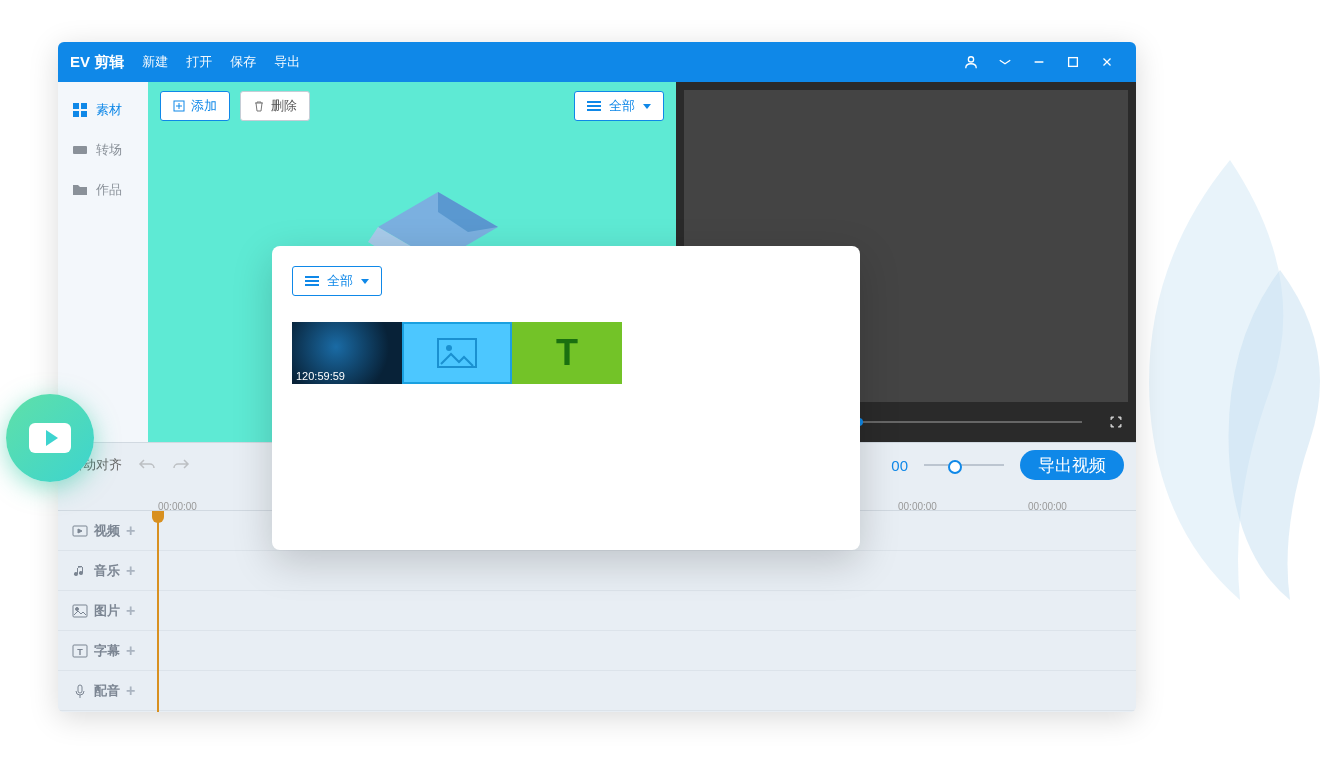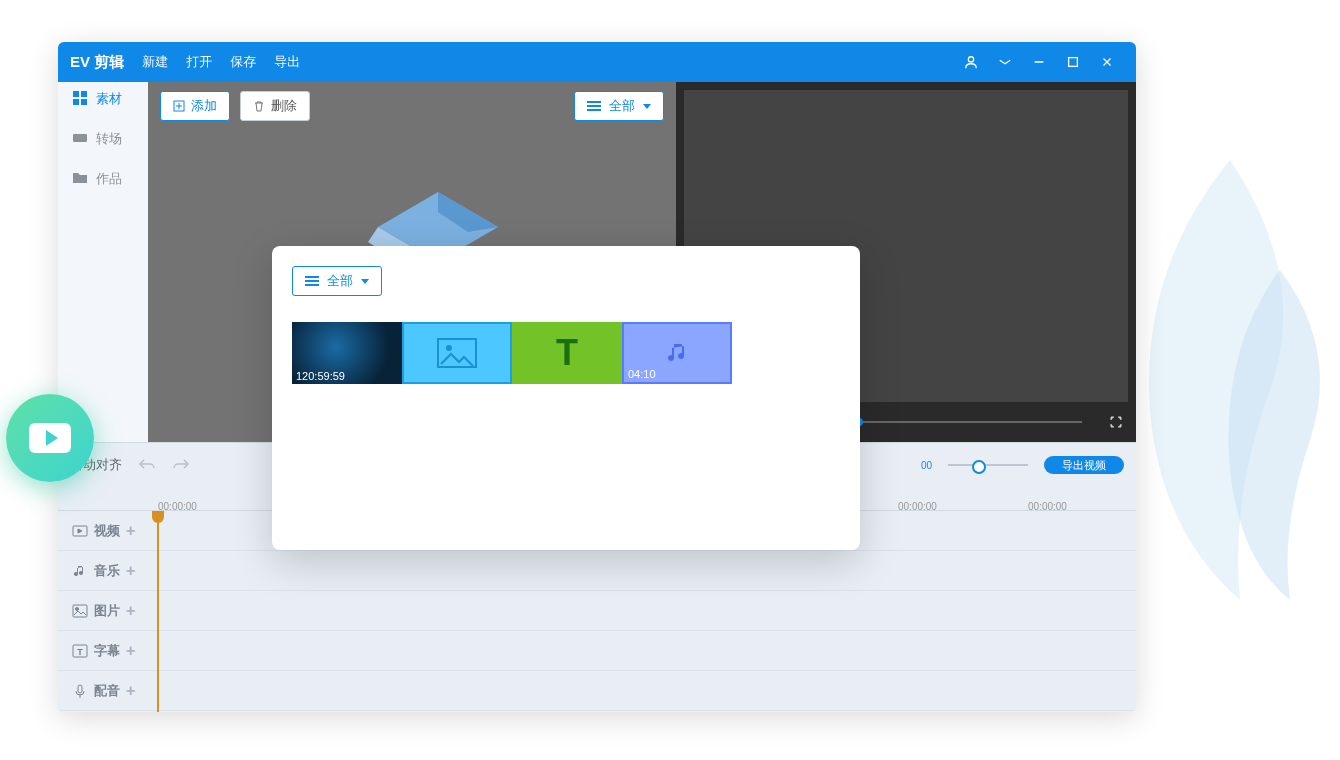--- a/index.html
+++ b/index.html
@@ -12,25 +12,25 @@
 
 .titlebar { height: 40px; background: #0f88e8; display: flex; align-items: center; padding: 0 12px; color: #fff; }
 .titlebar .app-title { font-size: 15px; font-weight: 600; margin-right: 18px; }
 .titlebar .menu-item { font-size: 13px; margin-right: 18px; cursor: pointer; opacity: 0.95; }
 .titlebar .spacer { flex: 1; }
 .titlebar .win-ctrl { width: 34px; height: 40px; display: flex; align-items: center; justify-content: center; cursor: pointer; }
 .titlebar .win-ctrl svg { width: 14px; height: 14px; fill: none; stroke: #fff; stroke-width: 1.5; }
 
 .upper { height: 360px; display: flex; }
 .sidebar { width: 90px; background: #f3f7fb; padding-top: 8px; }
-.side-item { height: 40px; display: flex; padding-left: 14px; font-size: 13px; color: #8a9199; cursor: pointer; gap: 8px; }
+.side-item { height: 40px; display: flex; align-items: center; padding-left: 14px; font-size: 13px; color: #8a9199; cursor: pointer; gap: 8px; }
 .side-item.active { color: #0f88e8; }
 .side-icon { width: 16px; height: 16px; display: inline-flex; }
 
-.main-area { flex: 1; background: #737373; position: relative; }
+.main-area { flex: 1; background: #5eead4; position: relative; }
 .toolbar { height: 48px; display: flex; align-items: center; padding: 0 12px; gap: 10px; }
 .btn { height: 30px; padding: 0 12px; border: 1px solid #c5cdd6; border-radius: 3px; background: #fff; display: inline-flex; align-items: center; gap: 6px; font-size: 13px; color: #555; cursor: pointer; }
 .btn.primary { border-color: #0f88e8; color: #0f88e8; }
 .toolbar .spacer { flex: 1; }
 .filter-btn { height: 30px; padding: 0 12px; border: 1px solid #0f88e8; border-radius: 3px; background: #fff; color: #0f88e8; display: inline-flex; align-items: center; gap: 8px; font-size: 13px; cursor: pointer; }
 .tri-down { width: 0; height: 0; border-left: 4px solid transparent; border-right: 4px solid transparent; border-top: 5px solid currentColor; }
 
 .preview { width: 460px; background: #2a2a2a; position: relative; }
 .preview .screen { position: absolute; inset: 8px 8px 40px 8px; background: #444; }
 .preview .controls { position: absolute; left: 0; right: 0; bottom: 0; height: 40px; display: flex; align-items: center; padding: 0 10px; gap: 14px; }
@@ -39,24 +39,24 @@
 .preview .prog { flex: 1; height: 2px; background: #666; position: relative; margin: 0 10px; }
 .preview .prog::before { content: ""; position: absolute; left: 20%; top: -3px; width: 8px; height: 8px; border-radius: 50%; background: #0f88e8; }
 
 .placeholder-shape { position: absolute; left: 200px; top: 100px; }
 
 .lower { height: 270px; background: #e8eef4; border-top: 1px solid #d1d9e1; display: flex; flex-direction: column; }
 .lower-bar { height: 44px; display: flex; align-items: center; padding: 0 12px; gap: 16px; }
 .lower-bar .tool { width: 18px; height: 18px; cursor: pointer; opacity: 0.45; }
 .lower-bar .label { font-size: 13px; color: #666; }
 .lower-bar .spacer { flex: 1; }
-.lower-bar .time-val { font-size: 10px; color: #0f88e8; }
+.lower-bar .time-val { font-size: 15px; color: #0f88e8; }
 .lower-bar .slider { width: 80px; height: 2px; background: #bcc5d0; position: relative; }
 .lower-bar .slider::before { content: ""; position: absolute; left: 30%; top: -4px; width: 10px; height: 10px; border-radius: 50%; background: #fff; border: 2px solid #0f88e8; }
-.export-btn { height: 18px; padding: 0 18px; border-radius: 15px; background: #0f88e8; color: #fff; font-size: 11px; border: none; cursor: pointer; }
+.export-btn { height: 30px; padding: 0 18px; border-radius: 15px; background: #0f88e8; color: #fff; font-size: 17px; border: none; cursor: pointer; }
 
 .ruler { height: 24px; position: relative; border-bottom: 1px solid #d1d9e1; display: flex; }
 .ruler .track-header-space { width: 100px; }
 .ruler .ticks { flex: 1; position: relative; font-size: 10px; color: #999; }
 .ruler .tick { position: absolute; top: 14px; }
 .playhead { position: absolute; left: 100px; top: 0; bottom: 0; width: 0; }
 .playhead::before { content: ""; position: absolute; top: -2px; left: -6px; width: 12px; height: 14px; background: #d89020; border-radius: 2px 2px 6px 6px; }
 .playhead::after { content: ""; position: absolute; top: 10px; left: -1px; width: 2px; height: 200px; background: #d89020; }
 
 .tracks { flex: 1; position: relative; overflow: hidden; font-weight: bold; }
@@ -335,20 +335,14 @@
     <div class="thumb thumb-image">
       <svg width="40" height="30" viewBox="0 0 40 30">
           <rect x="1" y="1" width="38" height="28" fill="none" stroke="#1a90d0" stroke-width="2"></rect>
           <circle cx="12" cy="10" r="3" fill="#1a90d0"></circle>
           <path d="M4 26l10-10 8 8 5-5 9 9" fill="none" stroke="#1a90d0" stroke-width="2"></path>
         </svg>
     </div>
     <div class="thumb thumb-text">
       <span>T</span>
     </div>
-    <div class="thumb thumb-audio">
-      <svg width="30" height="30" viewBox="0 0 30 30">
-          <path d="M12 6v14a3 3 0 11-2-2.8V10l12-2v10a3 3 0 11-2-2.8V6z" fill="#4a6af0"></path>
-        </svg>
-      <span class="time-label" style="color:#fff">04:10</span>
-    </div>
   </div>
 </div>
 
 </body></html>

